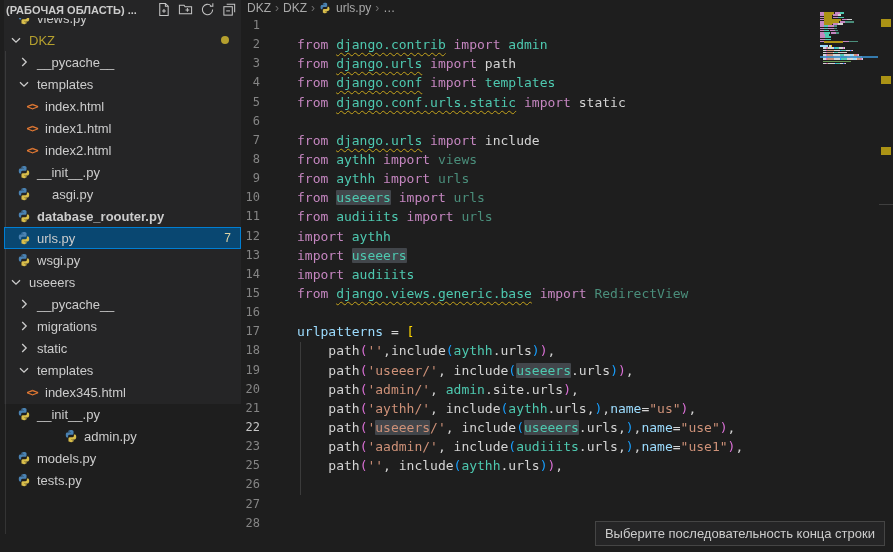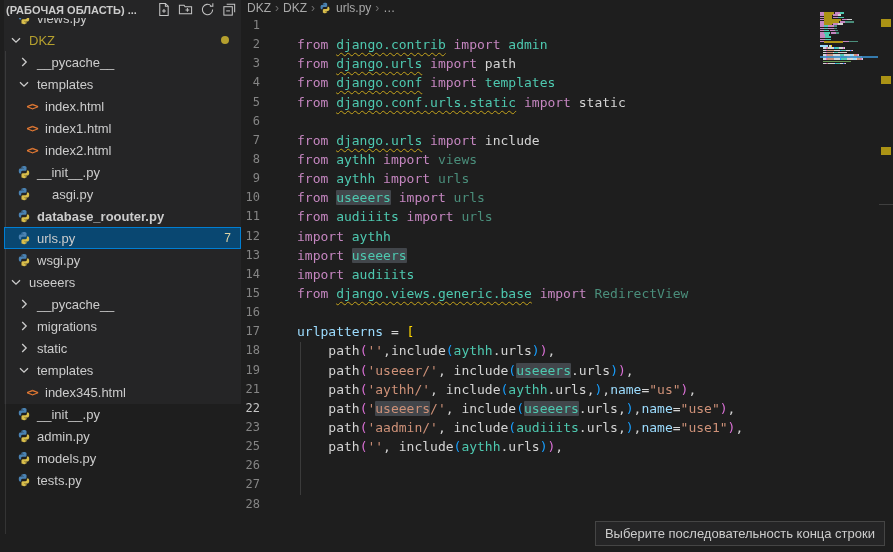--- a/index.html
+++ b/index.html
@@ -219,21 +219,21 @@
         </div>
         <div class="row" style="padding-left: 12px;">
           <span class="tico">
             <svg viewBox="0 0 16 16">
               <path fill="#4a82b2" d="M7.9 1C5 1 5.1 2.3 5.1 2.3v1.4H8v.4H3.9S2 3.9 2 6.9s1.7 2.9 1.7 2.9h1V8.4s-.1-1.7 1.7-1.7h2.9s1.6 0 1.6-1.6V2.6S11.2 1 7.9 1zM6.3 1.9a.5.5 0 1 1 0 1 .5.5 0 0 1 0-1z"></path>
               <path fill="#d8bd4a" d="M8.1 15c2.9 0 2.8-1.3 2.8-1.3v-1.4H8v-.4h4.1S14 12.1 14 9.1s-1.7-2.9-1.7-2.9h-1v1.4s.1 1.7-1.7 1.7H6.7s-1.6 0-1.6 1.6v2.5S4.8 15 8.1 15zm1.6-.9a.5.5 0 1 1 0-1 .5.5 0 0 1 0 1z"></path>
             </svg>
           </span>
           <span class="lbl">__init__.py</span>
         </div>
-        <div class="row" style="padding-left: 12px;">
+        <div class="row" style="padding-left: 12px; margin-left: 47px;">
           <span class="tico">
             <svg viewBox="0 0 16 16">
               <path fill="#4a82b2" d="M7.9 1C5 1 5.1 2.3 5.1 2.3v1.4H8v.4H3.9S2 3.9 2 6.9s1.7 2.9 1.7 2.9h1V8.4s-.1-1.7 1.7-1.7h2.9s1.6 0 1.6-1.6V2.6S11.2 1 7.9 1zM6.3 1.9a.5.5 0 1 1 0 1 .5.5 0 0 1 0-1z"></path>
               <path fill="#d8bd4a" d="M8.1 15c2.9 0 2.8-1.3 2.8-1.3v-1.4H8v-.4h4.1S14 12.1 14 9.1s-1.7-2.9-1.7-2.9h-1v1.4s.1 1.7-1.7 1.7H6.7s-1.6 0-1.6 1.6v2.5S4.8 15 8.1 15zm1.6-.9a.5.5 0 1 1 0-1 .5.5 0 0 1 0 1z"></path>
             </svg>
           </span>
           <span class="lbl">admin.py</span>
         </div>
         <div class="row" style="padding-left: 12px;">
           <span class="tico">
@@ -317,20 +317,21 @@
       <div class="cl"><span class="ln">10</span><span class="lc"><span class="kw">from </span><span class="mod h">useeers</span><span class="kw"> import </span><span class="dim">urls</span></span></div>
       <div class="cl"><span class="ln">11</span><span class="lc"><span class="kw">from </span><span class="mod">audiiits</span><span class="kw"> import </span><span class="dim">urls</span></span></div>
       <div class="cl"><span class="ln">12</span><span class="lc"><span class="kw">import </span><span class="mod">aythh</span></span></div>
       <div class="cl"><span class="ln">13</span><span class="lc"><span class="kw">import </span><span class="mod h">useeers</span></span></div>
       <div class="cl"><span class="ln">14</span><span class="lc"><span class="kw">import </span><span class="mod">audiiits</span></span></div>
       <div class="cl"><span class="ln">15</span><span class="lc"><span class="kw">from </span><span class="mod q">django.views.generic.base</span><span class="kw"> import </span><span class="dim">RedirectView</span></span></div>
       <div class="cl"><span class="ln">16</span><span class="lc"></span></div>
       <div class="cl"><span class="ln">17</span><span class="lc"><span class="var">urlpatterns</span><span class="pln"> = </span><span class="b1">[</span></span></div>
       <div class="cl"><span class="ln">18</span><span class="lc"><span class="pln">    path</span><span class="b2">(</span><span class="str">''</span><span class="pln">,</span><span class="pln">include</span><span class="b3">(</span><span class="mod">aythh</span><span class="pln">.urls</span><span class="b3">)</span><span class="b2">)</span><span class="pln">,</span></span></div>
       <div class="cl"><span class="ln">19</span><span class="lc"><span class="pln">    path</span><span class="b2">(</span><span class="str">'useeer/'</span><span class="pln">, </span><span class="pln">include</span><span class="b3">(</span><span class="mod h">useeers</span><span class="pln">.urls</span><span class="b3">)</span><span class="b2">)</span><span class="pln">,</span></span></div>
+      <div class="cl"><span class="ln">20</span><span class="lc"><span class="pln">    path</span><span class="b2">(</span><span class="str">'admin/'</span><span class="pln">, </span><span class="mod">admin</span><span class="pln">.site.urls</span><span class="b2">)</span><span class="pln">,</span></span></div>
       <div class="cl"><span class="ln">21</span><span class="lc"><span class="pln">    path</span><span class="b2">(</span><span class="str">'aythh/'</span><span class="pln">, </span><span class="pln">include</span><span class="b3">(</span><span class="mod">aythh</span><span class="pln">.urls,</span><span class="b3">)</span><span class="pln">,</span><span class="var">name</span><span class="pln">=</span><span class="str">"us"</span><span class="b2">)</span><span class="pln">,</span></span></div>
       <div class="cl active"><span class="ln">22</span><span class="lc"><span class="pln">    path</span><span class="b2">(</span><span class="str">'</span><span class="str h">useeers</span><span class="str">/'</span><span class="pln">, </span><span class="pln">include</span><span class="b3">(</span><span class="mod h">useeers</span><span class="pln">.urls,</span><span class="b3">)</span><span class="pln">,</span><span class="var">name</span><span class="pln">=</span><span class="str">"use"</span><span class="b2">)</span><span class="pln">,</span></span></div>
       <div class="cl"><span class="ln">23</span><span class="lc"><span class="pln">    path</span><span class="b2">(</span><span class="str">'aadmin/'</span><span class="pln">, </span><span class="pln">include</span><span class="b3">(</span><span class="mod">audiiits</span><span class="pln">.urls,</span><span class="b3">)</span><span class="pln">,</span><span class="var">name</span><span class="pln">=</span><span class="str">"use1"</span><span class="b2">)</span><span class="pln">,</span></span></div>
       <div class="cl"><span class="ln">25</span><span class="lc"><span class="pln">    path</span><span class="b2">(</span><span class="str">''</span><span class="pln">, </span><span class="pln">include</span><span class="b3">(</span><span class="mod">aythh</span><span class="pln">.urls</span><span class="b3">)</span><span class="b2">)</span><span class="pln">,</span></span></div>
       <div class="cl"><span class="ln">26</span><span class="lc"></span></div>
       <div class="cl"><span class="ln">27</span><span class="lc"></span></div>
       <div class="cl"><span class="ln">28</span><span class="lc"></span></div>
     </div>
 
   <div class="minimap" id="minimap">

